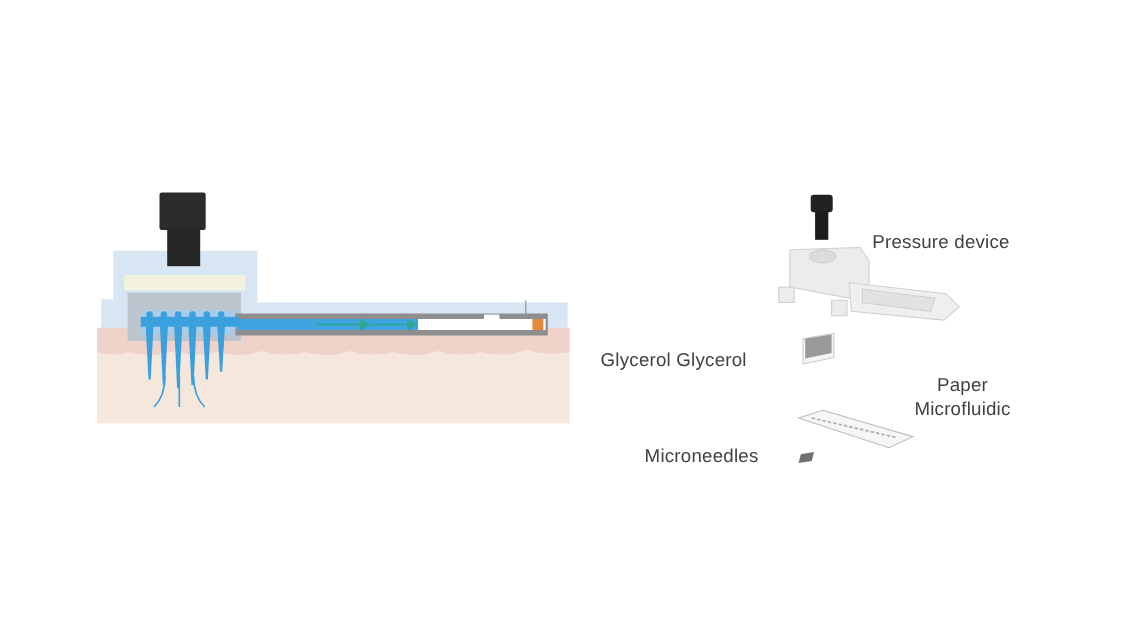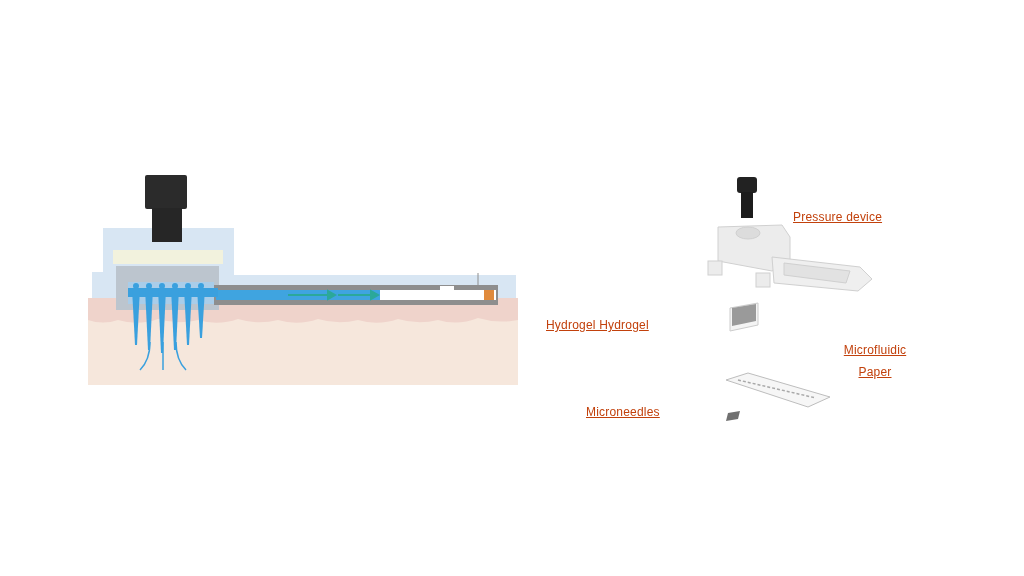--- a/index.html
+++ b/index.html
@@ -1,18 +1,18 @@
 <!DOCTYPE html>
 <html><head>
 <meta charset="utf-8">
 <style>
   html, body { margin:0; padding:0; }
   body { width:1024px; height:576px; background:#ffffff; position:relative; overflow:hidden; font-family:"Liberation Sans", sans-serif; }
   .abs { position:absolute; }
-  .label { position:absolute; font-size:12px; color:#c2410c; white-space:nowrap; letter-spacing:0.2px;text-decoration:underline; }
+  .label { position:absolute; font-size:17px; color:#404040; white-space:nowrap; letter-spacing:0.2px; }
   .label.center { text-align:center; line-height:22px; }
 </style>
 </head>
 <body>
 
 <div class="abs" style="left:88px;top:170px;width:430px;height:215px;">
   <svg width="430" height="215" viewBox="0 0 430 215">
 
     <rect x="0" y="128" width="430" height="87" fill="#f6e7dc"></rect>
 
@@ -93,18 +93,18 @@
       <line x1="48" y1="205" x2="126" y2="223" stroke="#a8a8a8" stroke-width="1.5" stroke-dasharray="3,2"></line>
     </g>
 
     <g>
       <path d="M38,238 L50,236 L48,244 L36,246 Z" fill="#707070"></path>
     </g>
   </svg>
 </div>
 
 <div class="label" style="left:793px;top:210px;">Pressure device</div>
-<div class="label" style="left:546px;top:318px;">Hydrogel Hydrogel</div>
+<div class="label" style="left:546px;top:318px;">Glycerol Glycerol</div>
 <div class="label center" style="left:815px;top:339px;width:120px;">
+  <div>Paper</div>
   <div>Microfluidic</div>
-  <div>Paper</div>
 </div>
 <div class="label" style="left:586px;top:405px;text-align:right;">Microneedles</div>
 
 </body></html>

